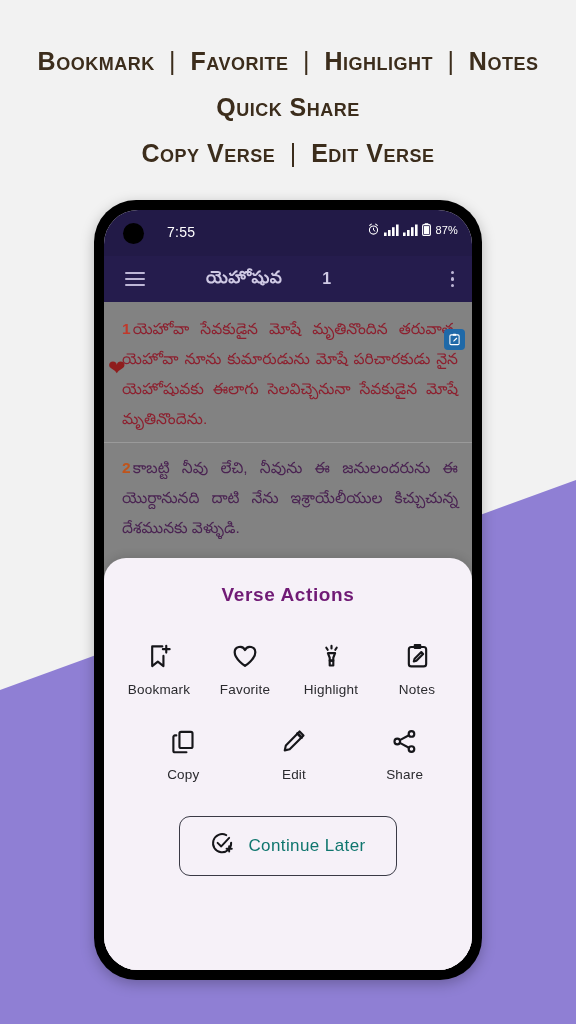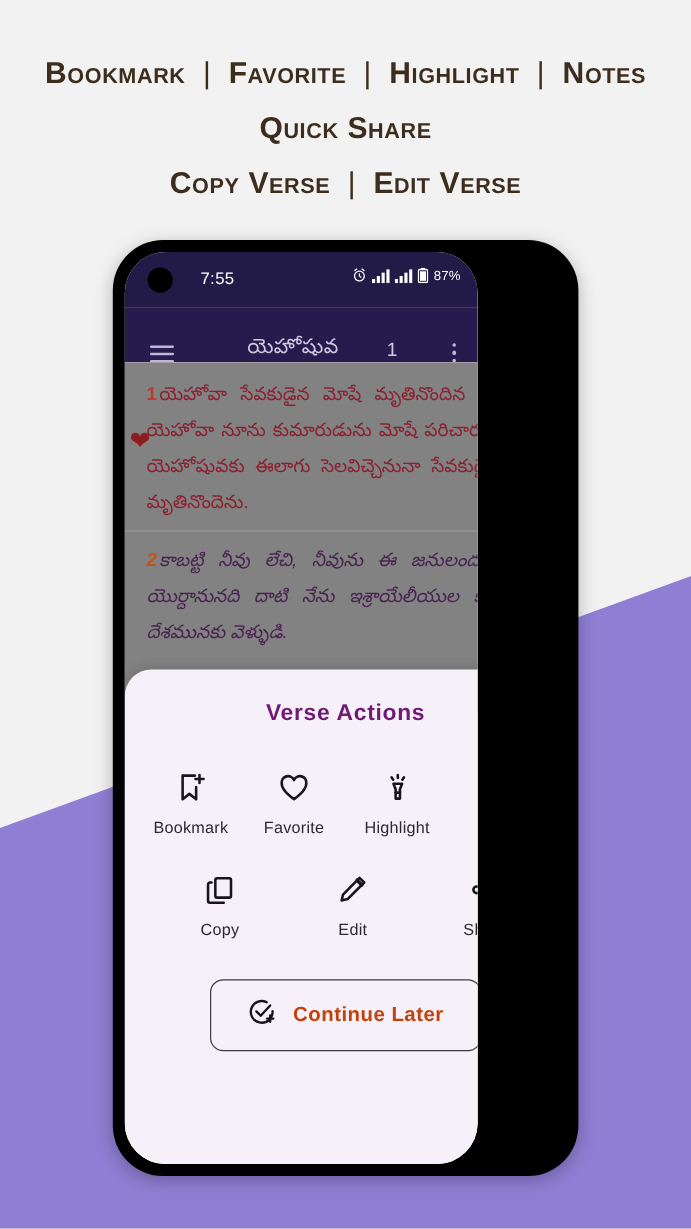--- a/index.html
+++ b/index.html
@@ -37,21 +37,21 @@
   
   .phone{
     position:absolute;left:94px;top:200px;
     width:388px;height:780px;
     background:#000;
     border-radius:42px;
     box-shadow:0 4px 14px rgba(0,0,0,.25);
   }
   .screen{
     position:absolute;left:10px;top:10px;
-    width:294px;height:760px;
+    width:368px;height:760px;
     background:#f5f0f7;
     border-radius:34px;
     overflow:hidden;
   }
 
   
   .statusbar{
     position:relative;height:46px;background:#221a47;
     color:#e9e6f2;font-size:13.5px;
   }
@@ -60,41 +60,41 @@
     border-radius:50%;background:#000;
   }
   .clock{position:absolute;left:63px;top:14px;font-size:14px;letter-spacing:.3px;color:#ffffff;}
   .sb-right{position:absolute;right:14px;top:13px;display:flex;align-items:center;gap:4px;}
   .sb-right svg{display:block;}
   .batt-pct{font-size:11px;color:#ffffff;letter-spacing:.2px;}
 
   
   .appbar{
     position:relative;height:46px;background:#251c4d;
-    display:flex;align-items:flex-end;
+    display:flex;align-items:center;font-weight:bold;
   }
   .hamburger{width:46px;display:flex;flex-direction:column;gap:4px;align-items:center;justify-content:center;margin-left:8px;}
   .hamburger i{display:block;width:20px;height:2px;background:#bdb6d6;border-radius:1px;}
   .ab-title{
     flex:0 0 auto;margin-left:48px;color:#cfc9e4;font-size:17px;letter-spacing:.3px;
   }
   .ab-chapter{margin-left:40px;color:#cfc9e4;font-size:16px;}
   .kebab{margin-left:auto;margin-right:18px;display:flex;flex-direction:column;gap:3px;align-items:center;}
   .kebab i{width:3.5px;height:3.5px;border-radius:50%;background:#bdb6d6;display:block;}
 
   
   .content{position:relative;height:668px;background:#f5f0f7;}
   .verse-wrap{position:absolute;left:0;top:0;width:368px;height:290px;background:#828282;overflow:hidden;}
   .verse{
     padding:8px 14px 6px 18px;
     font-size:15.5px;line-height:30px;
     text-align:justify;
   }
   .verse-1{color:#8d1f2e;padding-top:12px;}
-  .verse-2{color:#4a2352;padding-top:10px;font-style:italic;}
+  .verse-2{color:#4a2352;padding-top:10px;}
   .vnum{font-weight:700;margin-right:2px;}
   .v1num{color:#c0392b;}
   .v2num{color:#c0541b;}
   .divider{height:1px;background:#9a9a9a;margin:2px 0 0 0;}
   .heart{
     position:absolute;left:4px;top:55px;color:#8f1d1d;font-size:21px;line-height:1;
   }
   .edit-badge{
     position:absolute;right:7px;top:27px;width:21px;height:21px;
     background:#1f69a8;border-radius:4px;display:flex;align-items:center;justify-content:center;
@@ -120,22 +120,22 @@
     width:80px;display:flex;flex-direction:column;align-items:center;gap:10px;
     cursor:pointer;
   }
   .cell .ico{height:32px;display:flex;align-items:center;justify-content:center;}
   .cell .lbl{font-size:13.5px;color:#2a2a2e;letter-spacing:.2px;}
 
   .continue-wrap{margin-top:34px;display:flex;justify-content:center;}
   .continue-btn{
     display:flex;align-items:center;gap:13px;
     border:1.5px solid #3a3a45;border-radius:11px;
-    padding:14px 30px;background:transparent;color:#c2410c;
-    font-size:17px;font-weight:700;letter-spacing:.4px;cursor:pointer;
+    padding:14px 30px;background:transparent;color:#0f766e;
+    font-size:17px;font-weight:400;letter-spacing:.4px;cursor:pointer;
     font-family:"Liberation Sans", sans-serif;
     text-align:center;
   }
 </style>
 </head>
 <body>
 
 <div id="stage">
 
   <div class="bg-base"></div>

